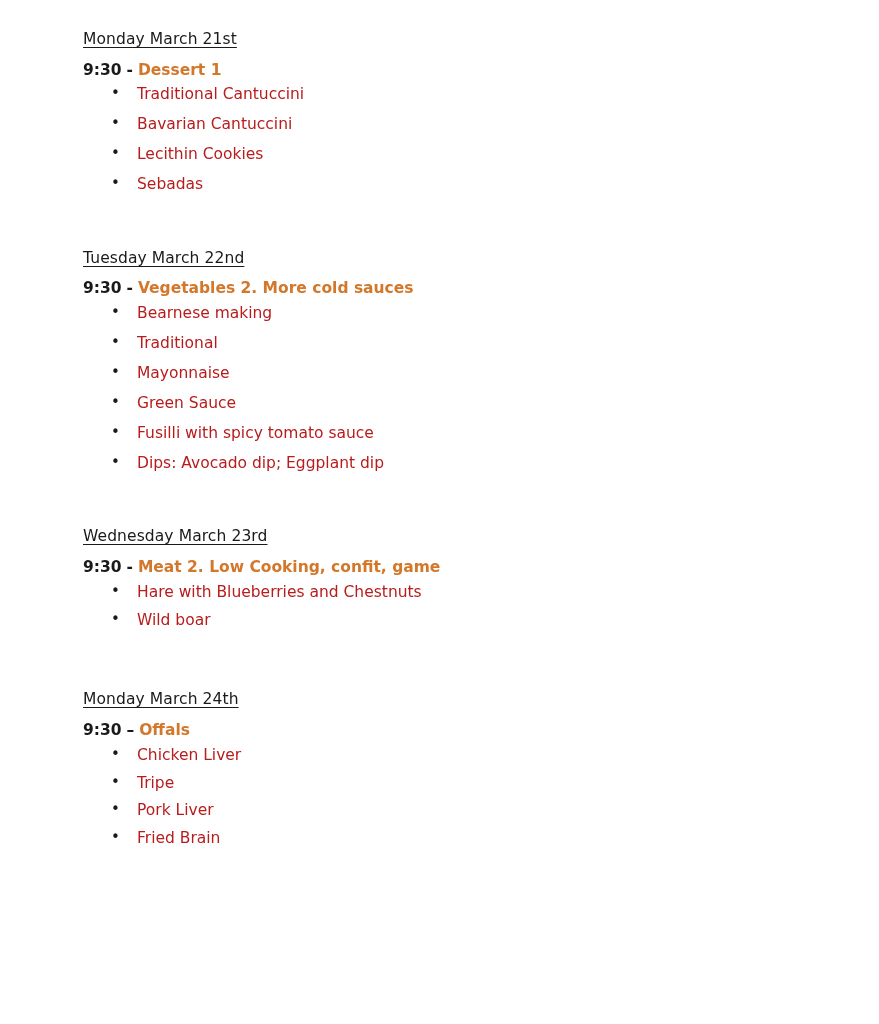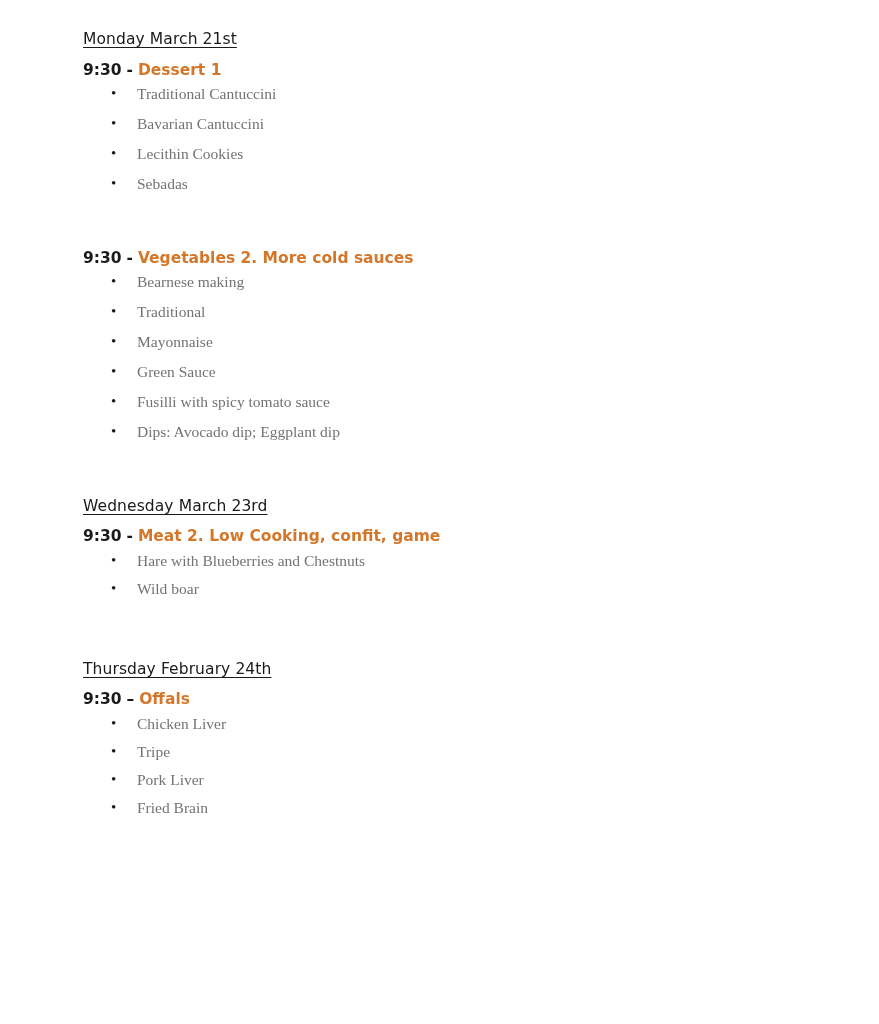--- a/index.html
+++ b/index.html
@@ -57,22 +57,21 @@
     list-style: none;
     margin: 0;
     padding: 0;
   }
   ul.items li {
     position: relative;
     font-size: 15.5px;
     line-height: 1.22;
     padding: 0 0 0 54px;
     margin: 0 0 11px 0;
-    color: #737373;
-    font-family: Liberation Serif, serif;
+    color: #b91c1c;
   }
   ul.items li::before {
     content: "\2022";
     position: absolute;
     left: 28px;
     top: -1px;
     font-size: 15px;
     color: #1a1a1a;
   }
   .gap-after {
@@ -98,20 +97,21 @@
     <ul class="items">
       <li>Traditional Cantuccini</li>
       <li>Bavarian Cantuccini</li>
       <li>Lecithin Cookies</li>
       <li>Sebadas</li>
     </ul>
     <div class="gap-after"></div>
   </section>
 
   <section class="day-block block-1">
+    <div class="day-title">Tuesday March 22nd</div>
     <div class="session-line">
       <span class="session-time">9:30</span>
       <span class="session-dash">-</span>
       <span class="session-topic">Vegetables 2. More cold sauces</span>
     </div>
     <ul class="items">
       <li>Bearnese making</li>
       <li>Traditional</li>
       <li>Mayonnaise</li>
       <li>Green Sauce</li>
@@ -129,21 +129,21 @@
       <span class="session-topic">Meat 2. Low Cooking, confit, game</span>
     </div>
     <ul class="items">
       <li>Hare with Blueberries and Chestnuts</li>
       <li>Wild boar</li>
     </ul>
     <div class="gap-after"></div>
   </section>
 
   <section class="day-block block-3 tight">
-    <div class="day-title">Thursday February 24th</div>
+    <div class="day-title">Monday March 24th</div>
     <div class="session-line">
       <span class="session-time">9:30</span>
       <span class="session-dash">–</span>
       <span class="session-topic">Offals</span>
     </div>
     <ul class="items">
       <li>Chicken Liver</li>
       <li>Tripe</li>
       <li>Pork Liver</li>
       <li>Fried Brain</li>

